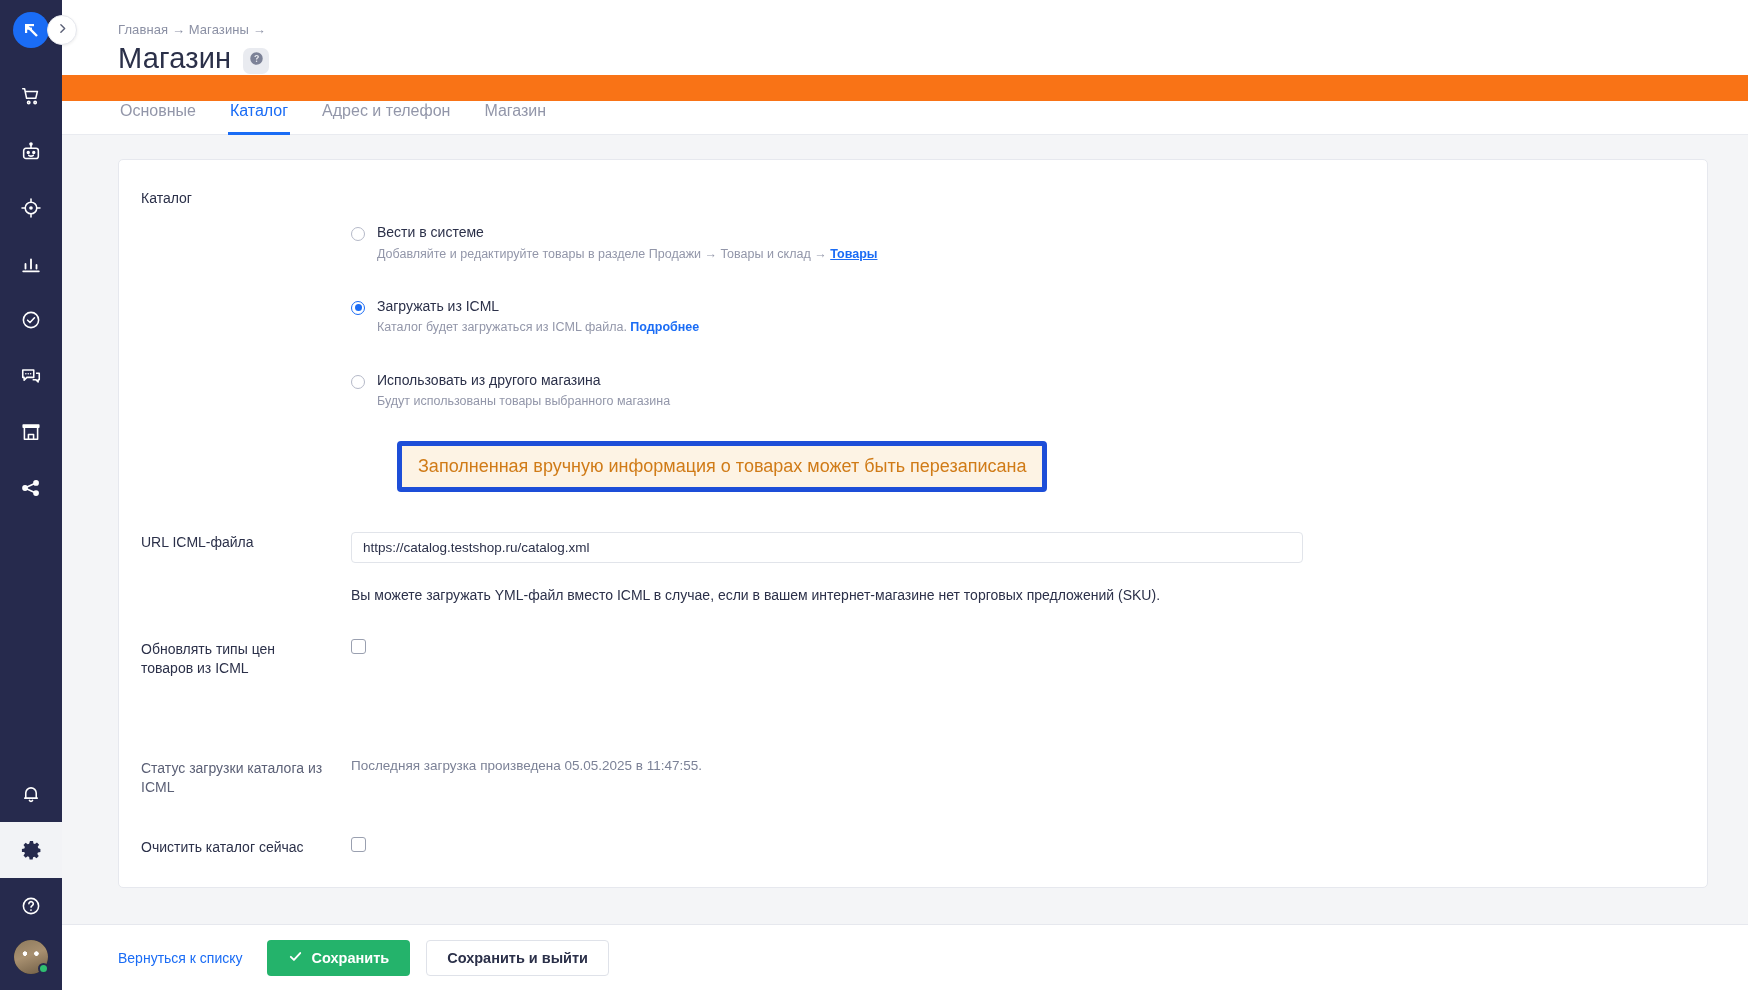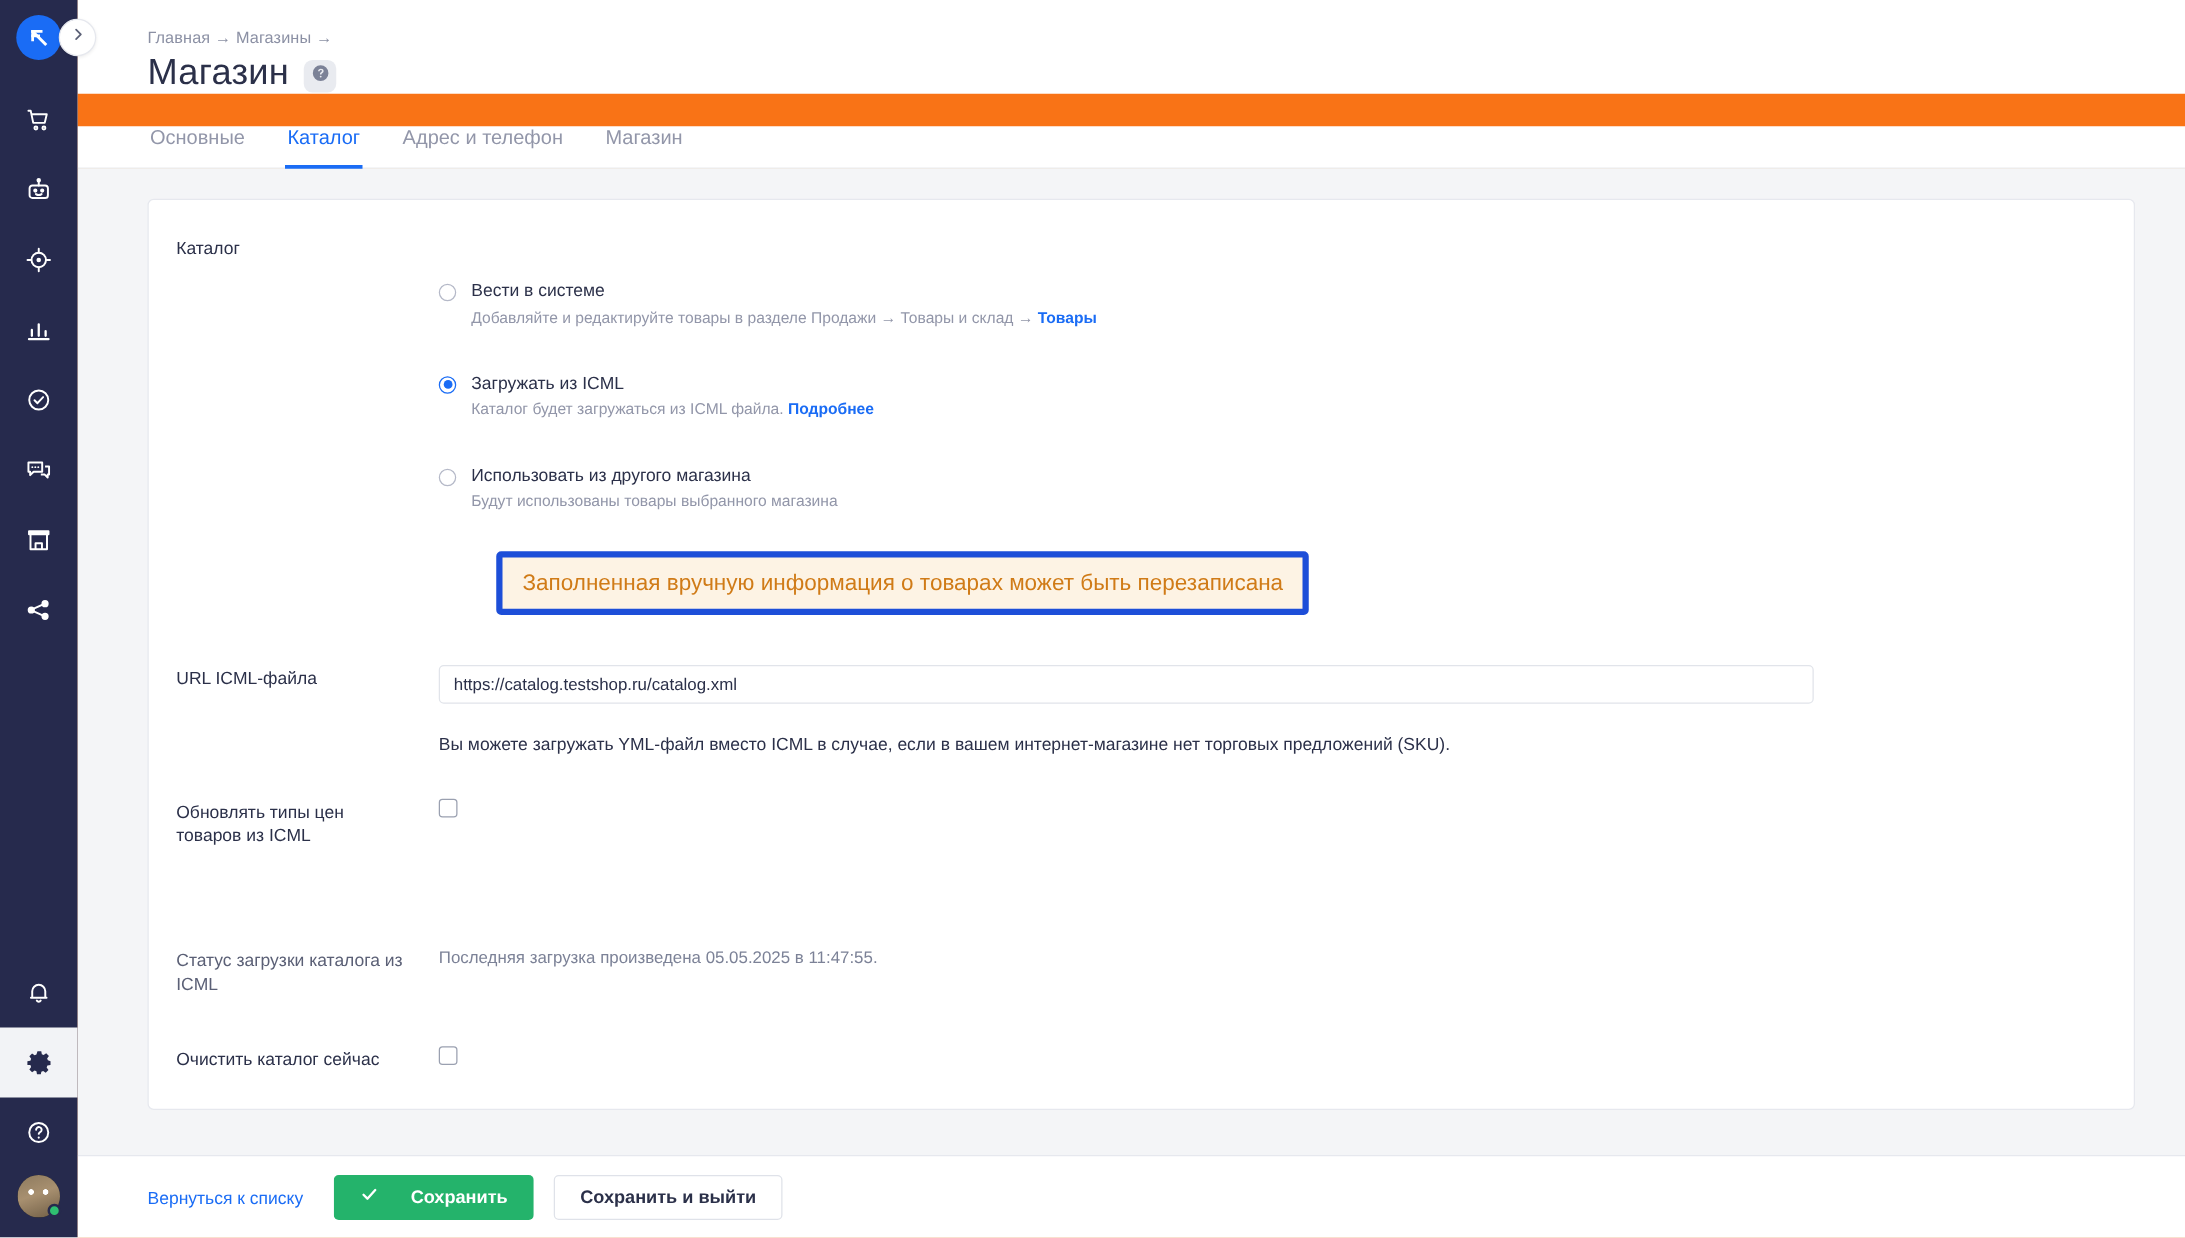--- a/index.html
+++ b/index.html
@@ -119,30 +119,30 @@
     display: flex; align-items: center; justify-content: center;
   }
   .radio-dot.checked { border-color: #1a6cf5; }
   .radio-dot.checked::after {
     content: ""; width: 7px; height: 7px; border-radius: 50%; background: #1a6cf5;
   }
   .radio-texts { padding-left: 12px; }
   .radio-label { font-size: 14px; color: #2b3049; line-height: 1.25; cursor: pointer; }
   .radio-hint { font-size: 12.5px; color: #9296a9; margin-top: 4px; line-height: 1.3; }
   .link-blue { color: #1a6cf5; font-weight: bold; text-decoration: none; cursor: pointer; }
-  .link-blue.underline { }
+  .link-blue.underline { text-decoration: underline; }
 
   .warn-box {
     margin-top: 18px; display: inline-block;
     border: 5px solid #1d4ed8; background: #fdf3e4; border-radius: 4px;
     padding: 10px 16px; font-size: 18px; color: #d07b17; margin-left: 46px;
   }
 
   .text-input {
-    width: 1100px; height: 31px;
+    width: 952px; height: 31px;
     border: 1px solid #e1e4ea; border-radius: 4px;
     padding: 0 11px; font-size: 13.5px; color: #2b3049;
     font-family: "Liberation Sans", sans-serif;
     background: #fff; outline: none;
   }
   .note-text { font-size: 14px; color: #2b3049; }
 
   .checkbox {
     width: 15px; height: 15px; border: 1px solid #9aa0b0;
     border-radius: 3px; background: #fff; cursor: pointer; display: block;
@@ -155,21 +155,21 @@
     display: flex; align-items: center; padding-left: 56px; gap: 16px;
     flex: 0 0 66px;
   }
   .back-link {
     font-size: 14px; color: #1a6cf5; text-decoration: none;
     cursor: pointer; margin-right: 8px;
   }
   .btn {
     height: 36px; border-radius: 4px; font-size: 14.5px;
     display: inline-flex; align-items: center; justify-content: center;
-    gap: 26px; cursor: pointer; padding: 0 20px;
+    gap: 9px; cursor: pointer; padding: 0 20px;
     font-family: "Liberation Sans", sans-serif;
     border: 1px solid transparent;
   }
   .btn-primary { background: #24b36b; color: #fff; font-weight: bold; }
   .btn-secondary { background: #fff; color: #2b3049; border-color: #dfe2e9; font-weight: bold; }
 
   .sp-24 { height: 24px; }
   .sp-36 { height: 36px; }
   .sp-40 { height: 40px; }
 </style>

